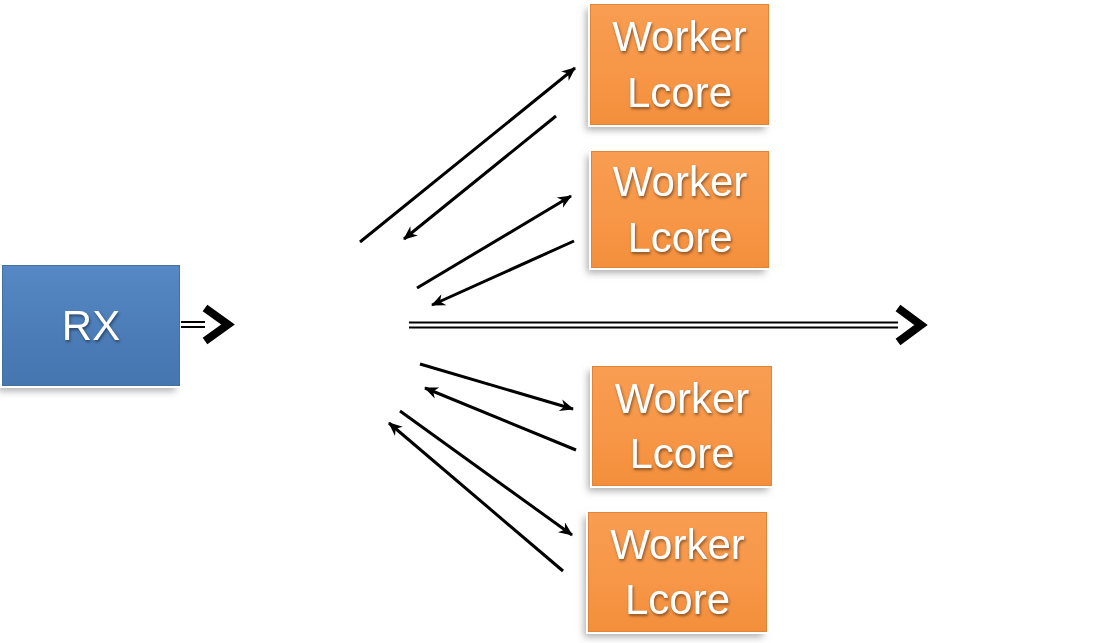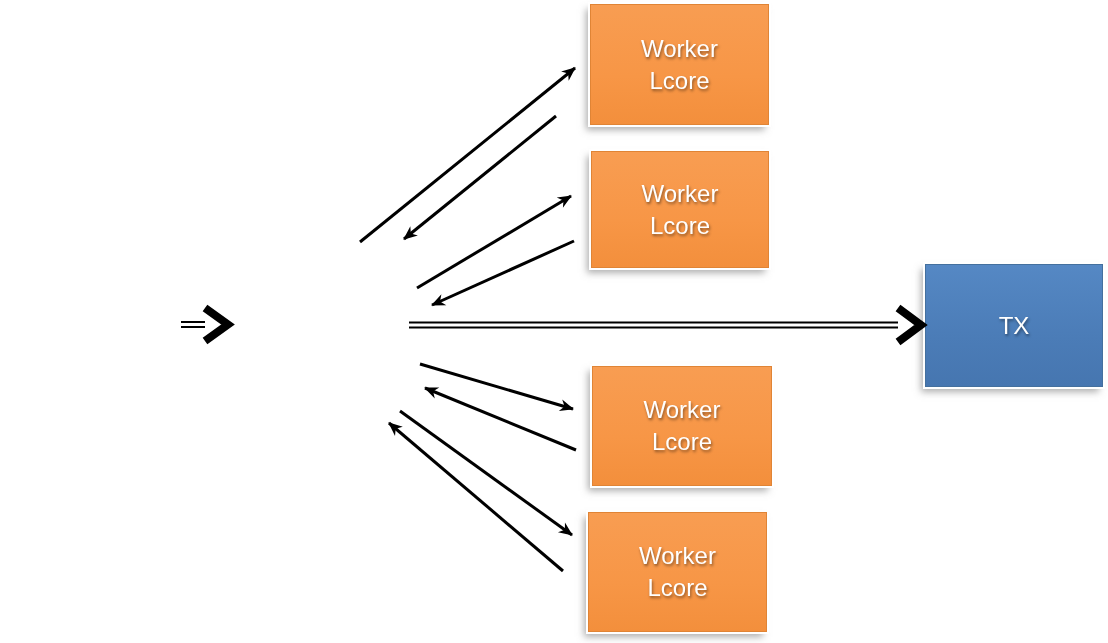--- a/index.html
+++ b/index.html
@@ -12,21 +12,21 @@
     font-family: "Liberation Sans", "DejaVu Sans", sans-serif;
   }
   .node {
     position: absolute;
     box-sizing: border-box;
     display: flex;
     align-items: center;
     justify-content: center;
     text-align: center;
     color: #ffffff;
-    font-size: 24px;
+    font-size: 42px;
     line-height: 1.32;
     white-space: pre-line;
     text-shadow: 1px 2px 3px rgba(0,0,0,0.45);
     box-shadow: 0 0 0 2px #ffffff, -4px 5px 7px rgba(110,110,110,0.55);
   }
   .node.blue {
     background: linear-gradient(180deg, #5588c4 0%, #4b7cb7 60%, #477available6b0 100%);
     background-color: #4f81bd;
     border: 1px solid #44709e;
   }
@@ -49,23 +49,23 @@
   .w1    { left: 590px; top:   4px; width: 179px; height: 121px; }
   .w2    { left: 591px; top: 151px; width: 178px; height: 117px; }
   .w3    { left: 592px; top: 366px; width: 180px; height: 120px; }
   .w4    { left: 588px; top: 512px; width: 179px; height: 120px; }
 </style>
 </head>
 <body>
 
 <div id="canvas">
 
+  <div class="node blue rx">RX</div>
 
 
-  <div class="node blue tx">TX</div>
 
   <div class="node orange w1">Worker
 Lcore</div>
 
   <div class="node orange w2">Worker
 Lcore</div>
 
   <div class="node orange w3">Worker
 Lcore</div>
 

